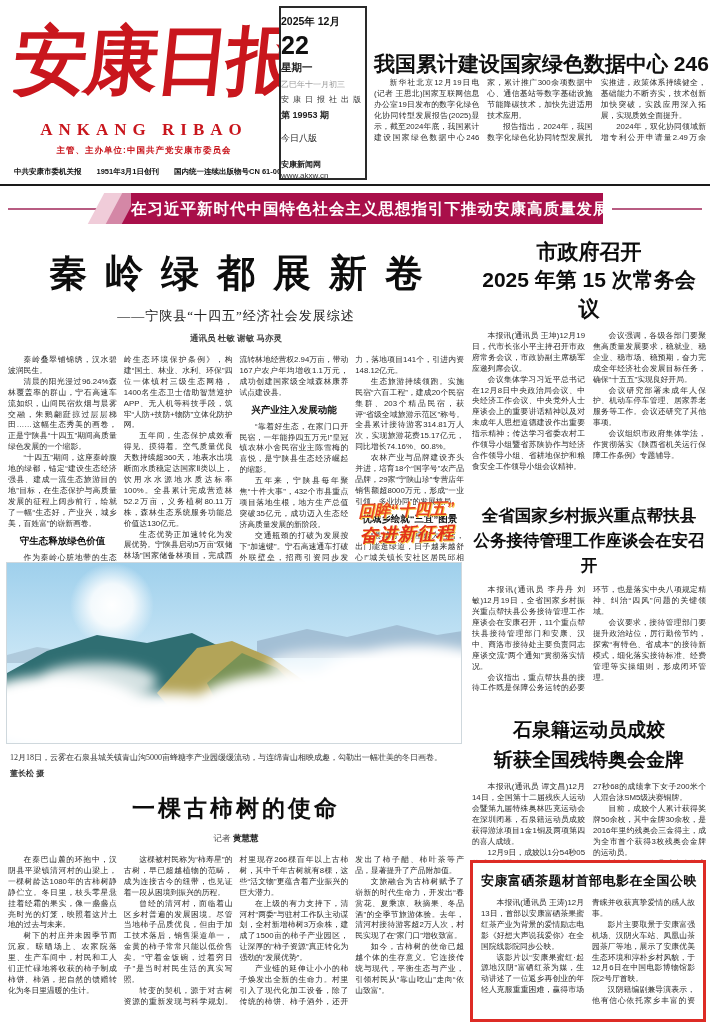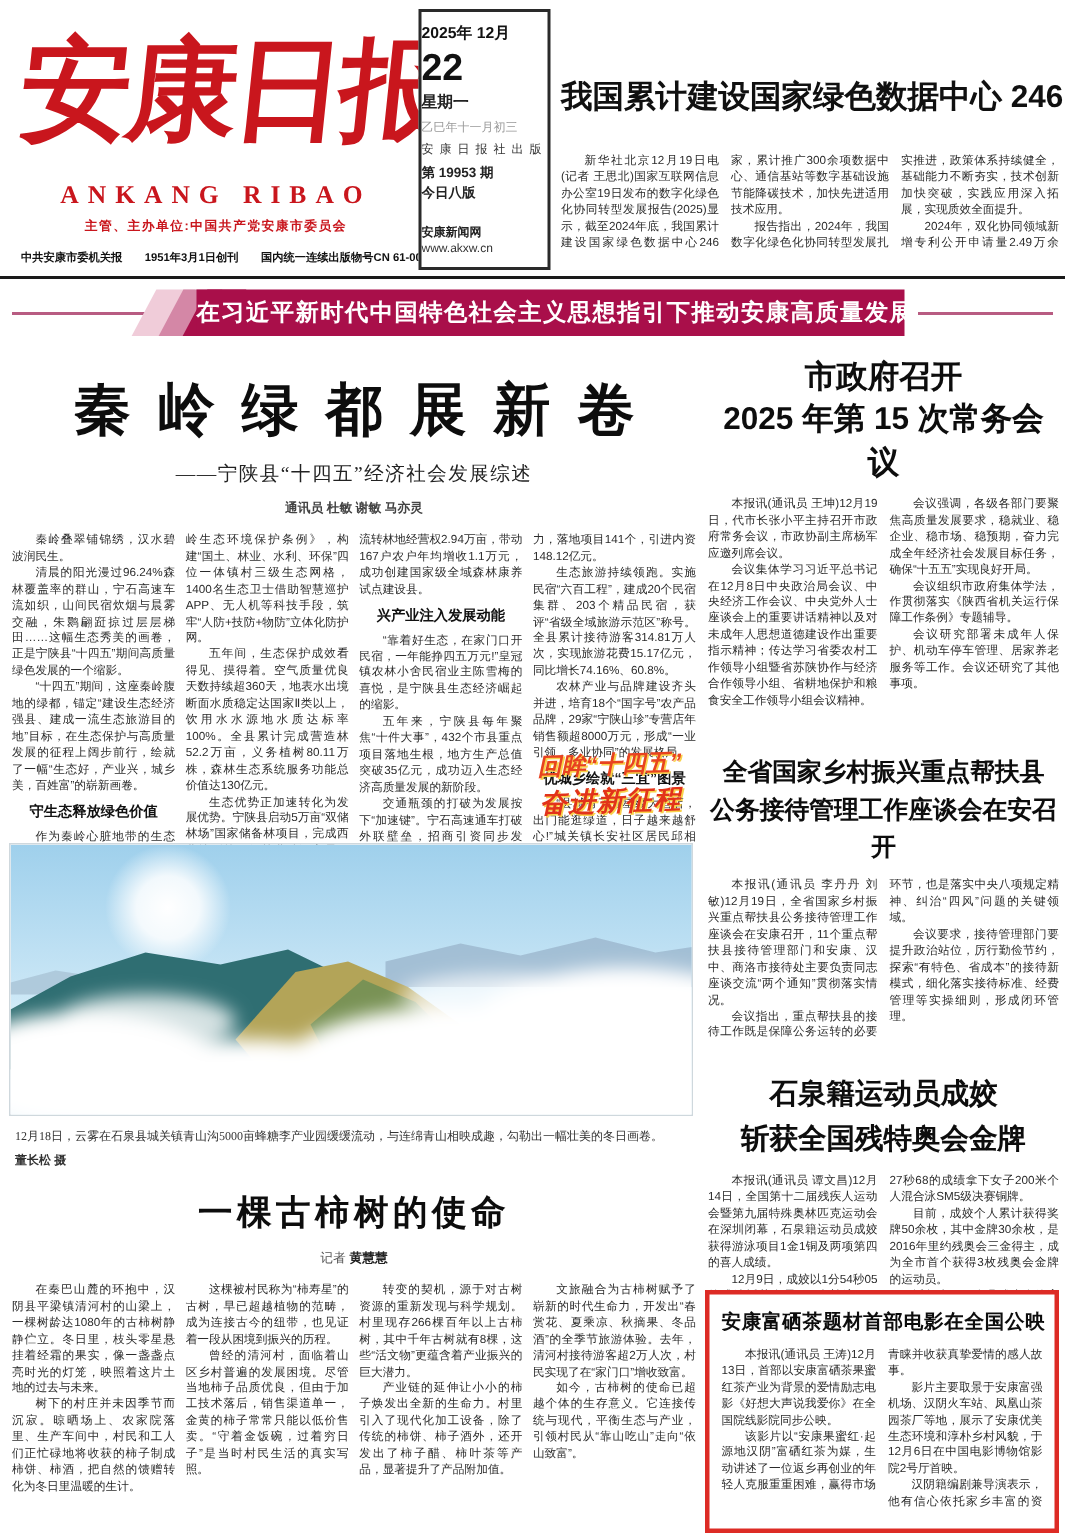--- a/index.html
+++ b/index.html
@@ -23,28 +23,28 @@
     font-weight:bold; white-space:nowrap; }
   .header-rule { position:absolute; left:0; top:184px; width:710px; height:2px; background:#1a1a1a; }
   .datebox { position:absolute; left:279px; top:6px; width:88px; height:174px; border:2px solid #2a2a2a;
     padding-top:7px; background:#fff; }
   .db-month { font-size:10.5px; font-weight:bold; color:#111; }
   .db-day { font-size:25px; font-weight:bold; color:#111; line-height:28px; margin-top:2px;}
   .db-week { font-size:10.5px; font-weight:bold; margin-top:2px; }
   .db-lunar { font-size:8px; color:#999; margin-top:4px; }
   .db-pub { font-size:8px; color:#333; margin-top:4px; font-family:"Liberation Serif",serif; letter-spacing:1px;}
   .db-issue { font-size:9px; font-weight:bold; margin-top:4px; }
-  .db-pages { font-size:9px; font-weight:bold; margin-top:0; }
+  .db-pages { font-size:9px; font-weight:normal; margin-top:10px; }
   .db-site { font-size:8px; font-weight:bold; margin-top:14px; }
   .db-url { font-size:8px; color:#333; margin-top:1px; }
   
   .top-story { position:absolute; left:374px; top:14px; width:332px; }
   .top-headline { font-size:21px; font-weight:900; color:#101010; text-align:center;
     letter-spacing:0px; margin-top:36px; white-space:nowrap; }
-  .top-body { margin-top:24px; height:72px; overflow:hidden;
+  .top-body { margin-top:0; height:72px; overflow:hidden;
     column-count:3; column-gap:8px; text-align:justify; }
   
   .banner-wrap { position:absolute; left:0; top:192px; width:710px; height:34px; }
   .banner-line-l { position:absolute; left:8px; top:16px; width:92px; height:2px; background:#b85c82; }
   .banner-line-r { position:absolute; left:612px; top:16px; width:90px; height:2px; background:#b85c82; }
   .banner-bar { position:absolute; left:131px; top:1px; width:472px; height:31px; background:#a90f4a;
     color:#fff; font-size:15.5px; font-weight:bold; text-align:center; line-height:31px;
     letter-spacing:1px; white-space:nowrap; }
   .stripe { position:absolute; top:1px; height:31px; width:26px; transform:skewX(-28deg); }
   .stripe1 { left:96px; background:#f0ccd9; }
@@ -216,36 +216,37 @@
     <div class="tree-byline">
       <span>记者</span>
       <b>黄慧慧</b>
     </div>
     <div class="tree-body">
         <p class="para">在秦巴山麓的环抱中，汉阴县平梁镇清河村的山梁上，一棵树龄达1080年的古柿树静静伫立。冬日里，枝头零星悬挂着经霜的果实，像一盏盏点亮时光的灯笼，映照着这片土地的过去与未来。</p>
         <p class="para">树下的村庄并未因季节而沉寂。晾晒场上、农家院落里、生产车间中，村民和工人们正忙碌地将收获的柿子制成柿饼、柿酒，把自然的馈赠转化为冬日里温暖的生计。</p>
         <p class="para">这棵被村民称为“柿寿星”的古树，早已超越植物的范畴，成为连接古今的纽带，也见证着一段从困境到振兴的历程。</p>
         <p class="para">曾经的清河村，面临着山区乡村普遍的发展困境。尽管当地柿子品质优良，但由于加工技术落后，销售渠道单一，金黄的柿子常常只能以低价售卖。“守着金饭碗，过着穷日子”是当时村民生活的真实写照。</p>
         <p class="para">转变的契机，源于对古树资源的重新发现与科学规划。村里现存266棵百年以上古柿树，其中千年古树就有8棵，这些“活文物”更蕴含着产业振兴的巨大潜力。</p>
+        <p class="para">在上级的有力支持下，清河村“两委”与驻村工作队主动谋划，全村新增柿树3万余株，建成了1500亩的柿子产业园区，让深厚的“柿子资源”真正转化为强劲的“发展优势”。</p>
         <p class="para">产业链的延伸让小小的柿子焕发出全新的生命力。村里引入了现代化加工设备，除了传统的柿饼、柿子酒外，还开发出了柿子醋、柿叶茶等产品，显著提升了产品附加值。</p>
         <p class="para">文旅融合为古柿树赋予了崭新的时代生命力，开发出“春赏花、夏乘凉、秋摘果、冬品酒”的全季节旅游体验。去年，清河村接待游客超2万人次，村民实现了在“家门口”增收致富。</p>
         <p class="para">如今，古柿树的使命已超越个体的生存意义。它连接传统与现代，平衡生态与产业，引领村民从“靠山吃山”走向“依山致富”。</p>
       </div>
   </div>
 
   <div class="rail">
     <div>
       <div class="story-head1">市政府召开</div>
       <div class="story-head1">2025 年第 15 次常务会议</div>
       <div class="rail-body gov-body">
           <p class="para">本报讯(通讯员 王坤)12月19日，代市长张小平主持召开市政府常务会议，市政协副主席杨军应邀列席会议。</p>
           <p class="para">会议集体学习习近平总书记在12月8日中央政治局会议、中央经济工作会议、中央党外人士座谈会上的重要讲话精神以及对未成年人思想道德建设作出重要指示精神；传达学习省委农村工作领导小组暨省苏陕协作与经济合作领导小组、省耕地保护和粮食安全工作领导小组会议精神。</p>
           <p class="para">会议强调，各级各部门要聚焦高质量发展要求，稳就业、稳企业、稳市场、稳预期，奋力完成全年经济社会发展目标任务，确保“十五五”实现良好开局。</p>
+          <p class="para">会议研究部署未成年人保护、机动车停车管理、居家养老服务等工作。会议还研究了其他事项。</p>
           <p class="para">会议组织市政府集体学法，作贯彻落实《陕西省机关运行保障工作条例》专题辅导。</p>
-          <p class="para">会议研究部署未成年人保护、机动车停车管理、居家养老服务等工作。会议还研究了其他事项。</p>
         </div>
     </div>
     <div class="recep">
       <div class="story-head2">全省国家乡村振兴重点帮扶县</div>
       <div class="story-head2">公务接待管理工作座谈会在安召开</div>
       <div class="rail-body recep-body">
           <p class="para">本报讯(通讯员 李丹丹 刘敏)12月19日，全省国家乡村振兴重点帮扶县公务接待管理工作座谈会在安康召开，11个重点帮扶县接待管理部门和安康、汉中、商洛市接待处主要负责同志座谈交流“两个通知”贯彻落实情况。</p>
           <p class="para">会议指出，重点帮扶县的接待工作既是保障公务运转的必要环节，也是落实中央八项规定精神、纠治“四风”问题的关键领域。</p>
           <p class="para">会议要求，接待管理部门要提升政治站位，厉行勤俭节约，探索“有特色、省成本”的接待新模式，细化落实接待标准、经费管理等实操细则，形成闭环管理。</p>
         </div>

